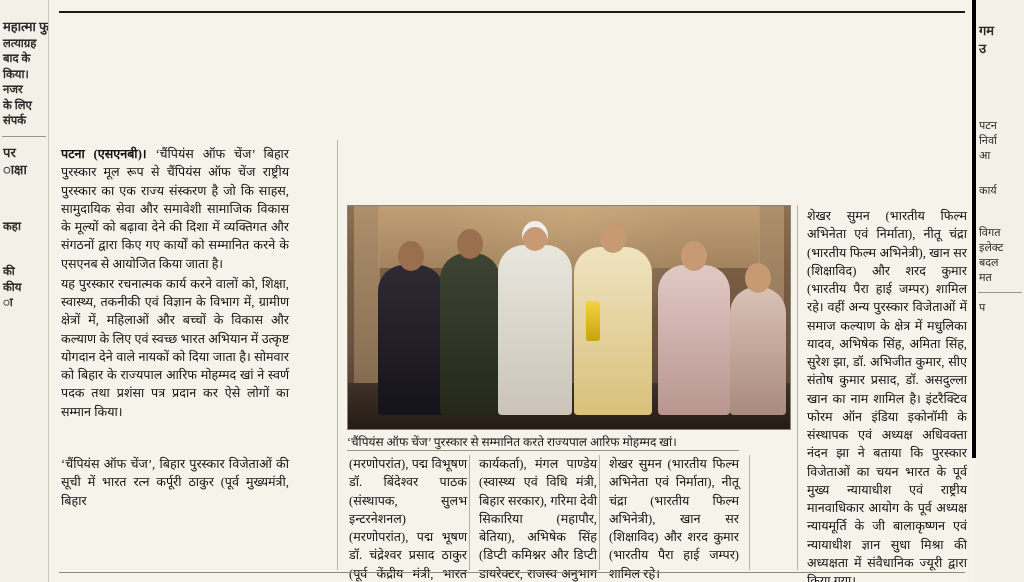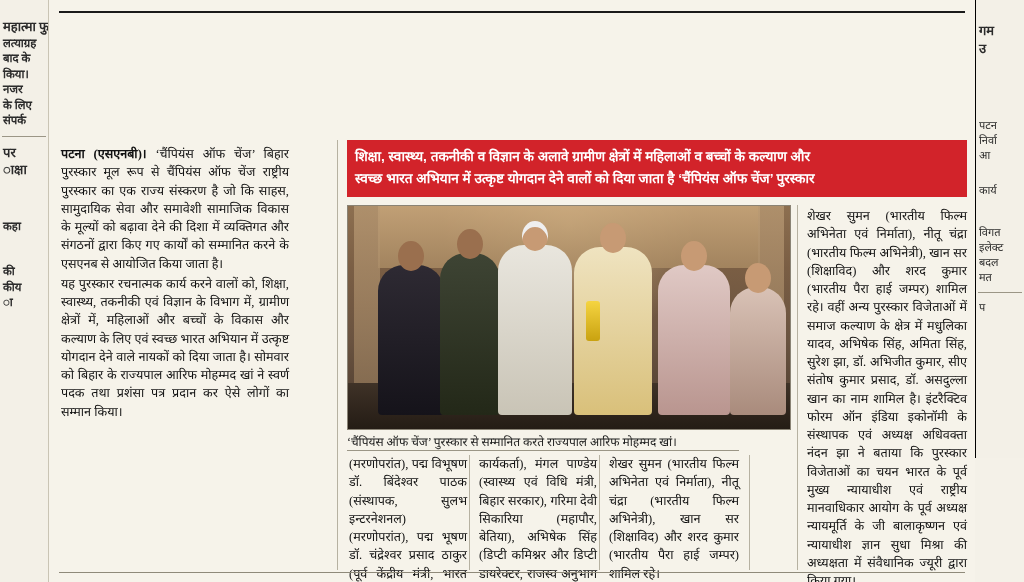--- a/index.html
+++ b/index.html
@@ -49,21 +49,21 @@
     margin: 7px 2px;
   }
   
   .right-strip {
     position: absolute;
     right: 0;
     top: 0;
     width: 48px;
     height: 458px;
     background: #f3f0e7;
-    border-left: 1px solid #000000;
+    border-left: 4px solid #000000;
     overflow: hidden;
   }
   .right-strip .rs-line {
     font-size: 11px;
     color: #2b2b2b;
     line-height: 1.38;
     padding: 0 3px;
     white-space: nowrap;
     overflow: hidden;
   }
@@ -314,24 +314,20 @@
     <div class="ls-line">ा</div>
   </div>
 
   <div class="article">
 
     <div class="top-rule"></div>
 
     <h1 class="headline">
     </h1>
 
-    <div class="highlight">
-      <span>शिक्षा, स्वास्थ्य, तकनीकी व विज्ञान के अलावे ग्रामीण क्षेत्रों में महिलाओं व बच्चों के कल्याण और</span>
-      <span>स्वच्छ भारत अभियान में उत्कृष्ट योगदान देने वालों को दिया जाता है ‘चैंपियंस ऑफ चेंज’ पुरस्कार</span>
-    </div>
 
     <div class="photo-wrap">
       <div class="photo">
         <div class="backdrop"></div>
         <div class="stage-pillar pillar-l"></div>
         <div class="stage-pillar pillar-r"></div>
         <div class="floor"></div>
         <div class="person p1">
             <div class="head dark"></div>
           </div>
@@ -361,20 +357,23 @@
     <div class="vrule vr-2"></div>
     <div class="vrule vr-3"></div>
     <div class="vrule vr-4"></div>
     <div class="vrule vr-5"></div>
 
     <div class="col col-1">
       <p><span class="lede-dateline">पटना (एसएनबी)।</span> <span>‘चैंपियंस ऑफ चेंज’ बिहार पुरस्कार मूल रूप से चैंपियंस ऑफ चेंज राष्ट्रीय पुरस्कार का एक राज्य संस्करण है जो कि साहस, सामुदायिक सेवा और समावेशी सामाजिक विकास के मूल्यों को बढ़ावा देने की दिशा में व्यक्तिगत और संगठनों द्वारा किए गए कार्यों को सम्मानित करने के एसएनब से आयोजित किया जाता है।</span></p>
       <p>यह पुरस्कार रचनात्मक कार्य करने वालों को, शिक्षा, स्वास्थ्य, तकनीकी एवं विज्ञान के विभाग में, ग्रामीण क्षेत्रों में, महिलाओं और बच्चों के विकास और कल्याण के लिए एवं स्वच्छ भारत अभियान में उत्कृष्ट योगदान देने वाले नायकों को दिया जाता है। सोमवार को बिहार के राज्यपाल आरिफ मोहम्मद खां ने स्वर्ण पदक तथा प्रशंसा पत्र प्रदान कर ऐसे लोगों का सम्मान किया।</p>
     </div>
 
+    <div class="col col-1b">
+      <p>‘चैंपियंस ऑफ चेंज’, बिहार पुरस्कार विजेताओं की सूची में भारत रत्न कर्पूरी ठाकुर (पूर्व मुख्यमंत्री, बिहार</p>
+    </div>
 
     <div class="col col-2">
       <p>(मरणोपरांत), पद्म विभूषण डॉ. बिंदेश्वर पाठक (संस्थापक, सुलभ इन्टरनेशनल) (मरणोपरांत), पद्म भूषण डॉ. चंद्रेश्वर प्रसाद ठाकुर (पूर्व केंद्रीय मंत्री, भारत सरकार), जय कृष्ण झा (सामाजिक</p>
     </div>
     <div class="col col-3">
       <p>कार्यकर्ता), मंगल पाण्डेय (स्वास्थ्य एवं विधि मंत्री, बिहार सरकार), गरिमा देवी सिकारिया (महापौर, बेतिया), अभिषेक सिंह (डिप्टी कमिश्नर और डिप्टी डायरेक्टर, राजस्व अनुभाग बिहार),</p>
     </div>
     <div class="col col-4">
       <p>शेखर सुमन (भारतीय फिल्म अभिनेता एवं निर्माता), नीतू चंद्रा (भारतीय फिल्म अभिनेत्री), खान सर (शिक्षाविद) और शरद कुमार (भारतीय पैरा हाई जम्पर) शामिल रहे।</p>
     </div>

